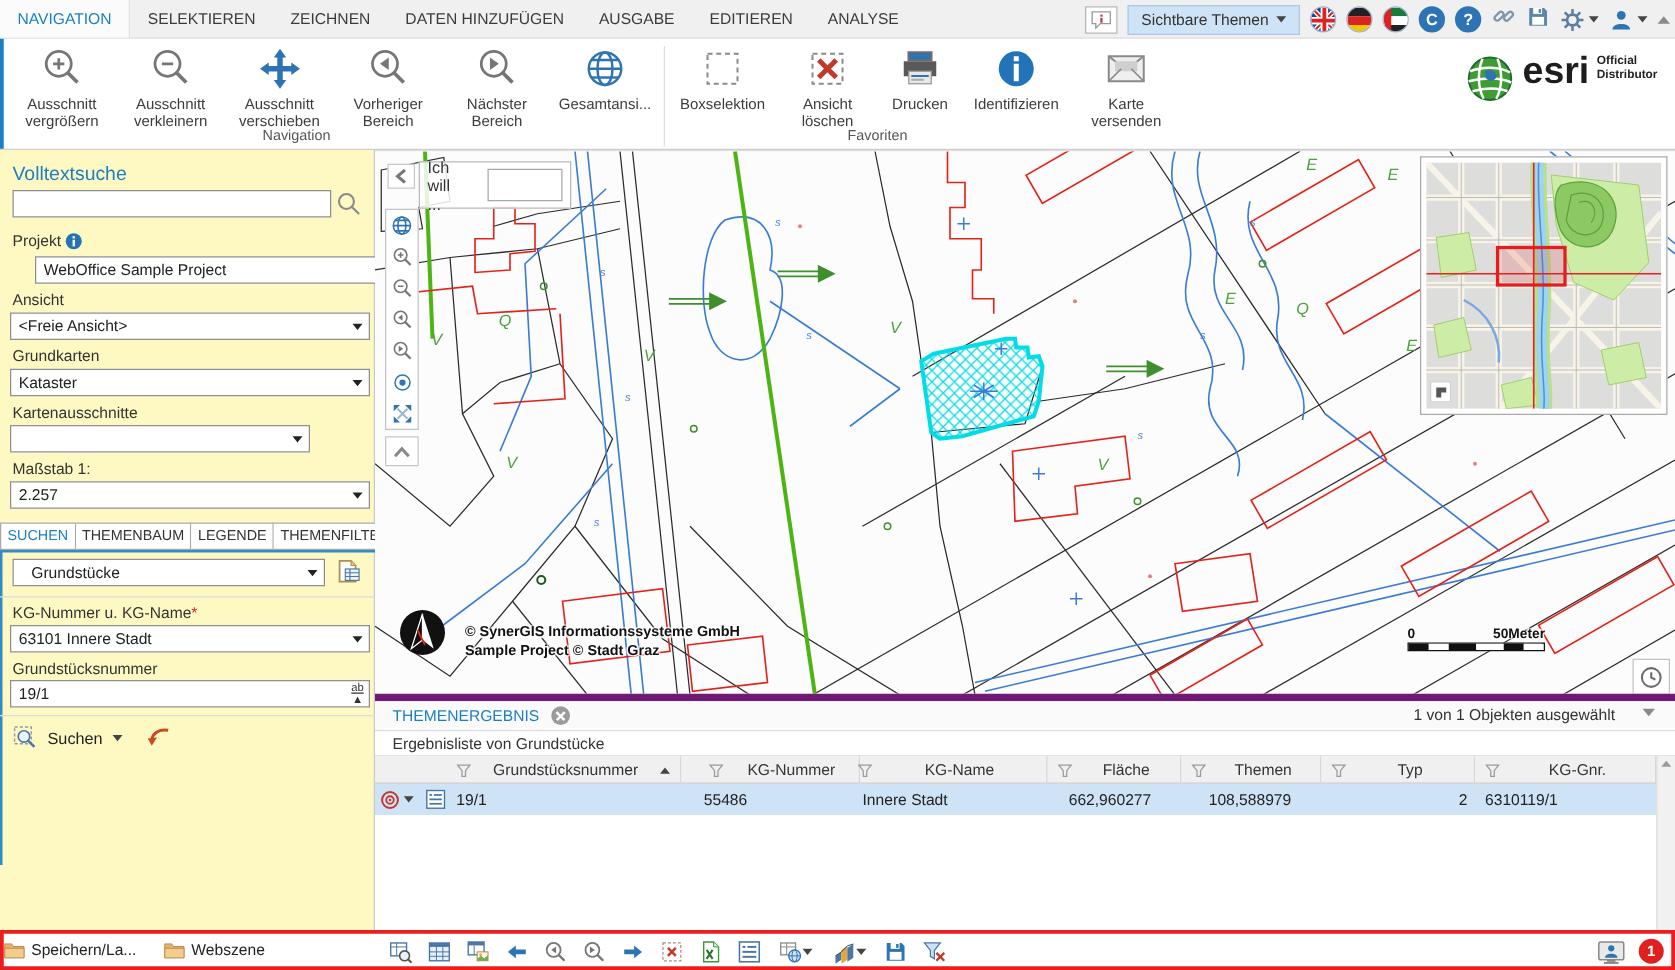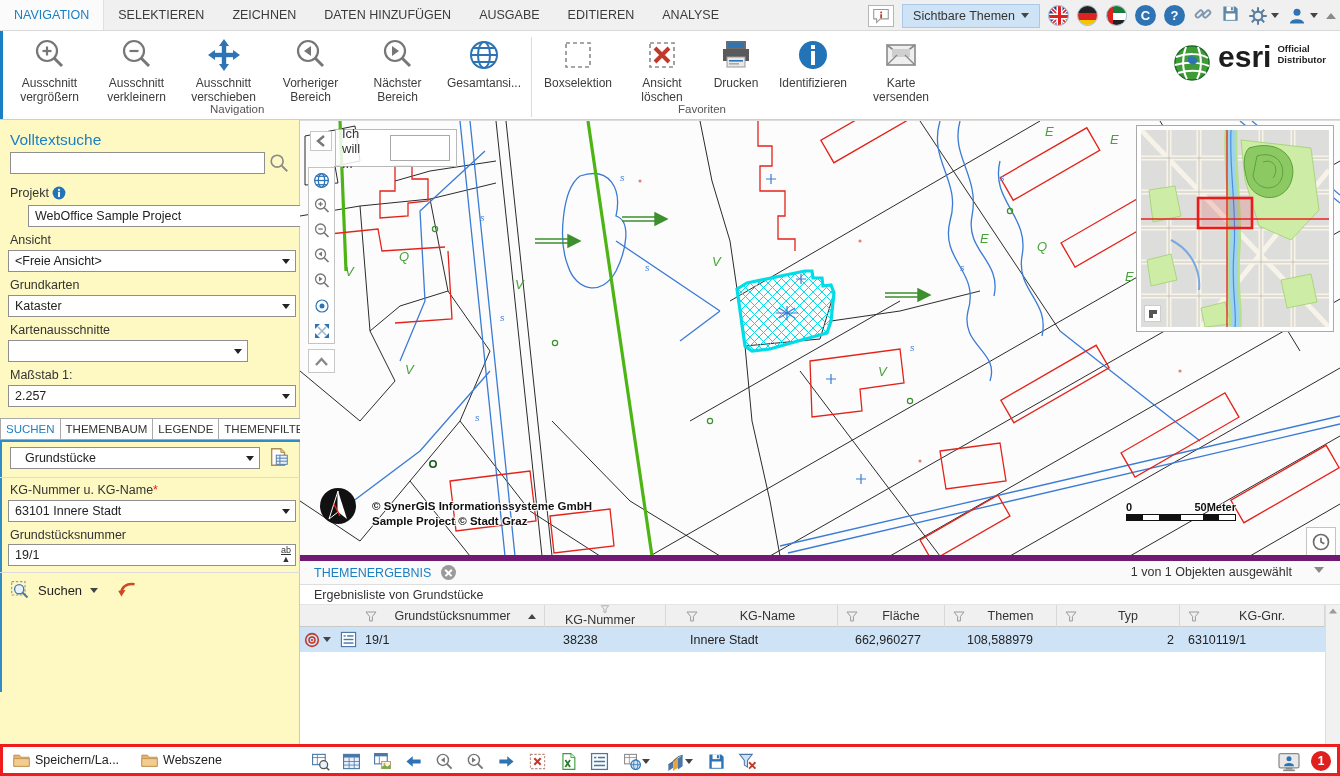--- a/index.html
+++ b/index.html
@@ -68,21 +68,21 @@
   .res-title{position:absolute;left:0;top:24px;width:1040px;height:20px;font-size:12.5px;color:#333;padding:3px 0 0 14px;border-bottom:1px solid #e4e4e4;}
   .thead{position:absolute;left:0;top:44px;width:1040px;height:22px;background:#f0f0f0;border-bottom:1px solid #c9c9c9;}
   .hcell{position:absolute;top:0;height:22px;display:flex;align-items:center;font-size:12.5px;color:#333;border-right:1px solid #d8d8d8;}
   .hcell .lbl{flex:1;text-align:center;}
   .trow{position:absolute;left:0;top:66px;width:1040px;height:25px;background:#cfe3f6;}
   .tcell{position:absolute;top:0;height:25px;font-size:12.5px;color:#222;display:flex;align-items:center;}
   .num{justify-content:flex-end;}
   .vscroll{position:absolute;right:0;top:44px;width:15px;height:145px;background:#f1f1f1;border-left:1px solid #ddd;display:flex;justify-content:center;padding-top:3px;}
   
   .statusbar{position:absolute;left:0;top:744px;width:1340px;height:32px;border:3px solid #ee1c1c;background:#fff;display:flex;align-items:center;}
-  .sbitem{display:flex;align-items:center;gap:5px;font-size:12.5px;color:#222;margin-left:10px;}
+  .sbitem{display:flex;align-items:center;gap:5px;font-size:12.5px;color:#222;}
   .sbi{width:24px;height:22px;display:flex;align-items:center;justify-content:center;}
   .sbicons{position:absolute;left:305px;top:3px;display:flex;align-items:center;gap:7px;}
   .badge{position:absolute;right:6px;top:4px;width:20px;height:20px;border-radius:50%;background:#e01f1f;color:#fff;font-size:12px;font-weight:bold;display:flex;align-items:center;justify-content:center;}
   .usermon{position:absolute;right:36px;top:5px;}
   .chev-up{width:0;height:0;border-left:5px solid transparent;border-right:5px solid transparent;border-bottom:6px solid #8a8a8a;}
   .chev-dn{width:0;height:0;border-left:5px solid transparent;border-right:5px solid transparent;border-top:6px solid #8a8a8a;}
 </style>
 </head>
 <body>
 
@@ -687,21 +687,21 @@
 
     <div class="thead">
       <div class="hcell" style="left:0;width:55px;border-right:none;"></div>
       <div class="hcell" style="left:55px;width:190px;">
         <svg width="12" height="11" viewBox="0 0 12 11" style="margin-left:10px">
             <path d="M1,1 H11 L7.4,5.5 V10 H4.6 V5.5 Z" fill="none" stroke="#9a9a9a"></path>
           </svg>
         <span class="lbl">Grundstücksnummer</span>
         <span style="margin-right:8px;width:0;height:0;border-left:4px solid transparent;border-right:4px solid transparent;border-bottom:5px solid #444;"></span>
       </div>
-      <div class="hcell" style="left:235px;width:131px;flex-direction:column;">
+      <div class="hcell" style="left:257px;width:131px;">
         <svg width="12" height="11" viewBox="0 0 12 11" style="margin-left:10px">
             <path d="M1,1 H11 L7.4,5.5 V10 H4.6 V5.5 Z" fill="none" stroke="#9a9a9a"></path>
           </svg>
         <span class="lbl">KG-Nummer</span>
       </div>
       <div class="hcell" style="left:376px;width:162px;">
         <svg width="12" height="11" viewBox="0 0 12 11" style="margin-left:10px">
             <path d="M1,1 H11 L7.4,5.5 V10 H4.6 V5.5 Z" fill="none" stroke="#9a9a9a"></path>
           </svg>
         <span class="lbl">KG-Name</span>
@@ -744,21 +744,21 @@
       <div class="tcell" style="left:40px;width:20px;">
         <svg width="17" height="17" viewBox="0 0 24 24">
             <rect x="2" y="2" width="20" height="20" fill="#fff" stroke="#4a77a8" stroke-width="1.6"></rect>
             <rect x="5" y="6" width="3" height="2" fill="#4a77a8"></rect>
             <rect x="10" y="6" width="9" height="2" fill="#4a77a8"></rect>
             <rect x="5" y="11" width="14" height="2" fill="#4a77a8"></rect>
             <rect x="5" y="16" width="14" height="2" fill="#4a77a8"></rect>
           </svg>
       </div>
       <div class="tcell" style="left:55px;width:190px;padding-left:10px;">19/1</div>
-      <div class="tcell" style="left:245px;width:131px;padding-left:18px;">38238</div>
+      <div class="tcell" style="left:245px;width:131px;padding-left:18px;">55486</div>
       <div class="tcell" style="left:376px;width:162px;padding-left:14px;">Innere Stadt</div>
       <div class="tcell num" style="left:538px;width:107px;padding-right:24px;">662,960277</div>
       <div class="tcell num" style="left:645px;width:112px;padding-right:24px;">108,588979</div>
       <div class="tcell num" style="left:757px;width:123px;padding-right:6px;">2</div>
       <div class="tcell" style="left:880px;width:145px;padding-left:8px;">6310119/1</div>
     </div>
 
     <div class="vscroll">
       <span class="chev-up" style="border-bottom-color:#9a9a9a;transform:scale(0.8);"></span>
     </div>

